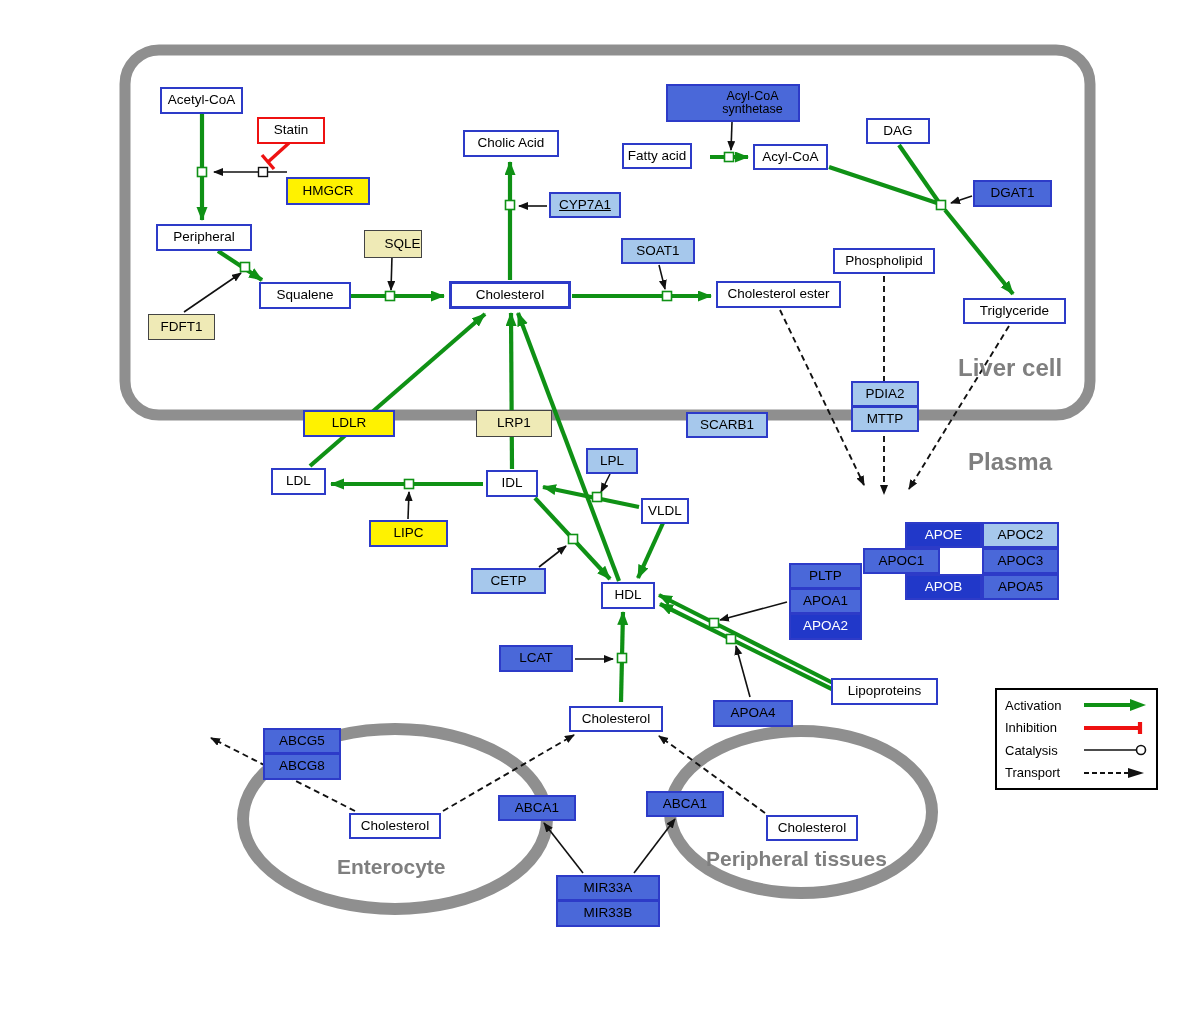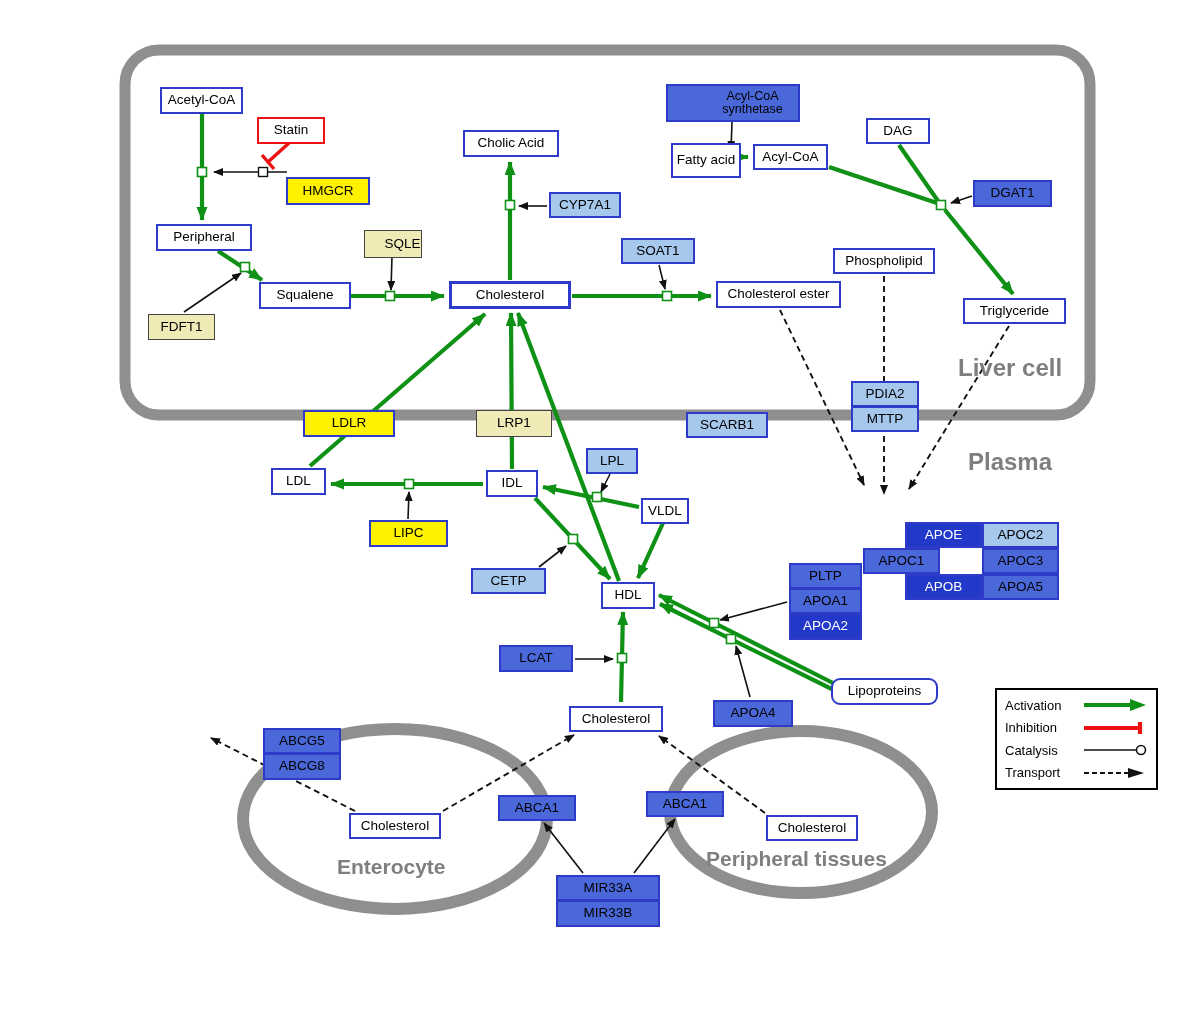--- a/index.html
+++ b/index.html
@@ -140,25 +140,25 @@
 
   <div class="node" style="left:160px;top:87px;width:83px;height:27px;">Acetyl-CoA</div>
   <div class="node red-border" style="left:257px;top:117px;width:68px;height:27px;">Statin</div>
   <div class="node bright-yellow" style="left:286px;top:177px;width:84px;height:28px;">HMGCR</div>
   <div class="node" style="left:156px;top:224px;width:96px;height:27px;">Peripheral</div>
   <div class="node pale-yellow" style="left:364px;top:230px;width:58px;height:28px;padding-left:21px;">SQLE</div>
   <div class="node pale-yellow" style="left:148px;top:314px;width:67px;height:26px;">FDFT1</div>
   <div class="node" style="left:259px;top:282px;width:92px;height:27px;">Squalene</div>
   <div class="node thick" style="left:449px;top:281px;width:122px;height:28px;">Cholesterol</div>
   <div class="node" style="left:463px;top:130px;width:96px;height:27px;">Cholic Acid</div>
-  <div class="node light-blue" style="left:549px;top:192px;width:72px;height:26px;">CYP7A1</div>
+  <div class="node light-blue" style="left:549px;top:192px;width:72px;height:26px;text-decoration:underline;">CYP7A1</div>
   <div class="node light-blue" style="left:621px;top:238px;width:74px;height:26px;">SOAT1</div>
   <div class="node" style="left:716px;top:281px;width:125px;height:27px;">Cholesterol ester</div>
   <div class="node medium-blue small-text" style="left:666px;top:84px;width:134px;height:38px;">Acyl-CoA synthetase</div>
-  <div class="node" style="left:671px;top:143px;width:70px;height:35px;">Fatty acid</div>
+  <div class="node" style="left:622px;top:143px;width:70px;height:26px;">Fatty acid</div>
   <div class="node" style="left:753px;top:144px;width:75px;height:26px;">Acyl-CoA</div>
   <div class="node" style="left:866px;top:118px;width:64px;height:26px;">DAG</div>
   <div class="node medium-blue" style="left:973px;top:180px;width:79px;height:27px;">DGAT1</div>
   <div class="node" style="left:833px;top:248px;width:102px;height:26px;">Phospholipid</div>
   <div class="node" style="left:963px;top:298px;width:103px;height:26px;">Triglyceride</div>
   <div class="node light-blue" style="left:851px;top:381px;width:68px;height:26px;">PDIA2</div>
   <div class="node light-blue" style="left:851px;top:406px;width:68px;height:26px;">MTTP</div>
   <div class="node light-blue" style="left:686px;top:412px;width:82px;height:26px;">SCARB1</div>
   <div class="node bright-yellow" style="left:303px;top:410px;width:92px;height:27px;">LDLR</div>
   <div class="node pale-yellow" style="left:476px;top:410px;width:76px;height:27px;">LRP1</div>
@@ -173,21 +173,21 @@
   <div class="node dark-blue" style="left:905px;top:522px;width:77px;height:26px;">APOE</div>
   <div class="node light-blue" style="left:982px;top:522px;width:77px;height:26px;">APOC2</div>
   <div class="node medium-blue" style="left:863px;top:548px;width:77px;height:26px;">APOC1</div>
   <div class="node medium-blue" style="left:982px;top:548px;width:77px;height:26px;">APOC3</div>
   <div class="node dark-blue" style="left:905px;top:574px;width:77px;height:26px;">APOB</div>
   <div class="node medium-blue" style="left:982px;top:574px;width:77px;height:26px;">APOA5</div>
   <div class="node medium-blue" style="left:789px;top:563px;width:73px;height:26px;">PLTP</div>
   <div class="node medium-blue" style="left:789px;top:588px;width:73px;height:26px;">APOA1</div>
   <div class="node dark-blue" style="left:789px;top:613px;width:73px;height:27px;">APOA2</div>
   <div class="node medium-blue" style="left:713px;top:700px;width:80px;height:27px;">APOA4</div>
-  <div class="node" style="left:831px;top:678px;width:107px;height:27px;border-radius:9px;">Lipoproteins</div>
+  <div class="node" style="left:831px;top:678px;width:107px;height:27px;">Lipoproteins</div>
   <div class="node" style="left:569px;top:706px;width:94px;height:26px;">Cholesterol</div>
   <div class="node medium-blue" style="left:263px;top:728px;width:78px;height:26px;">ABCG5</div>
   <div class="node medium-blue" style="left:263px;top:753px;width:78px;height:27px;">ABCG8</div>
   <div class="node" style="left:349px;top:813px;width:92px;height:26px;">Cholesterol</div>
   <div class="node medium-blue" style="left:498px;top:795px;width:78px;height:26px;">ABCA1</div>
   <div class="node medium-blue" style="left:646px;top:791px;width:78px;height:26px;">ABCA1</div>
   <div class="node" style="left:766px;top:815px;width:92px;height:26px;">Cholesterol</div>
   <div class="node medium-blue" style="left:556px;top:875px;width:104px;height:26px;">MIR33A</div>
   <div class="node medium-blue" style="left:556px;top:900px;width:104px;height:27px;">MIR33B</div>
 

